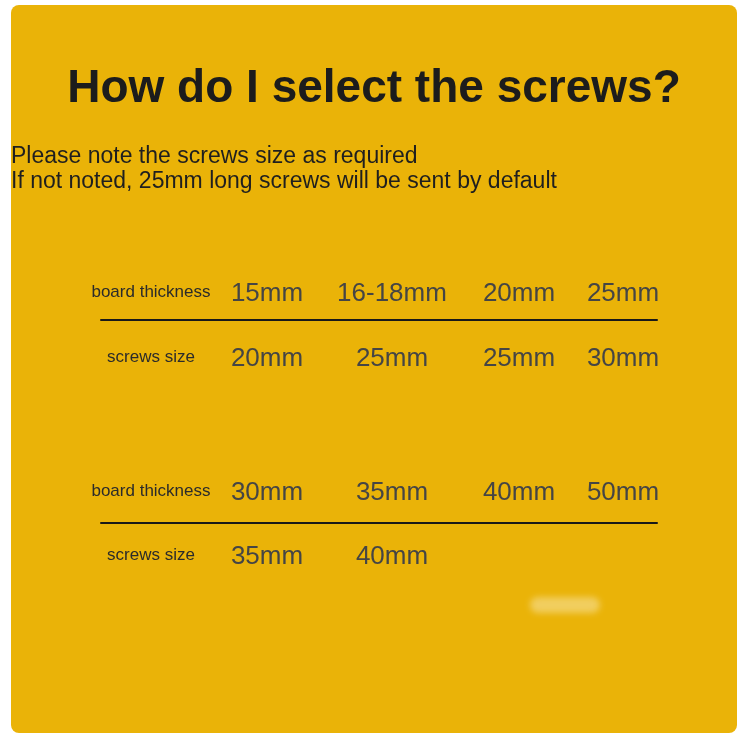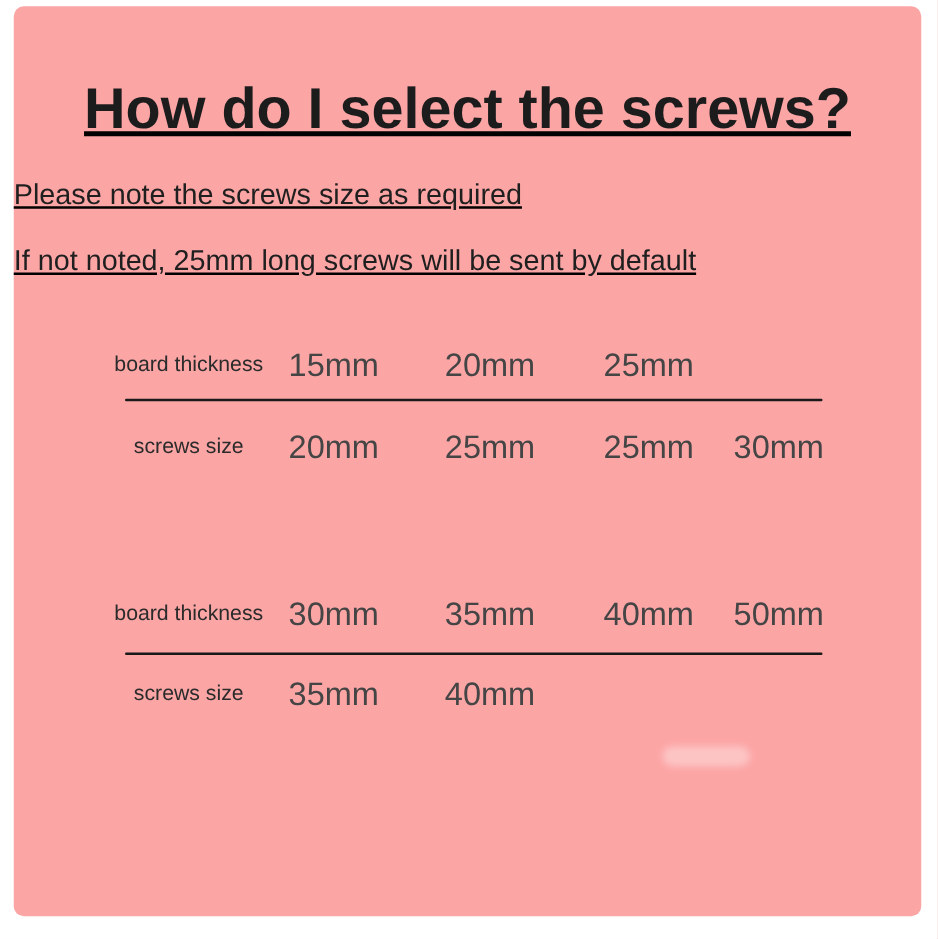--- a/index.html
+++ b/index.html
@@ -16,43 +16,42 @@
     width: 750px;
     height: 751px;
     background: #ffffff;
   }
   .card {
     position: absolute;
     left: 11px;
     top: 5px;
     width: 726px;
     height: 728px;
-    background: #fca5a5;
+    background: #eab308;
     border-radius: 8px;
-    text-decoration: underline;
   }
   .title {
     margin: 55px 0 0 0;
     text-align: center;
     font-size: 46px;
     line-height: 52px;
     font-weight: 700;
     letter-spacing: 0px;
     color: #1c1c1c;
   }
   .note {
     margin: 0;
     text-align: left;
     font-size: 23px;
     line-height: 25px;
     font-weight: 500;
     color: #1f1f1f;
   }
   .note1 { margin-top: 31px; }
-  .note2 { margin-top: 28px; }
+  .note2 { }
   .tbl {
     position: absolute;
     left: 67px;
     width: 604px;
   }
   .tbl1 { top: 263px; }
   .tbl2 { top: 462px; }
   .row {
     display: grid;
     grid-template-columns: 146px 86px 164px 90px 118px;
@@ -101,20 +100,21 @@
   <div class="card">
 
     <h1 class="title">How do I select the screws?</h1>
     <p class="note note1">Please note the screws size as required</p>
     <p class="note note2">If not noted, 25mm long screws will be sent by default</p>
 
     <div class="tbl tbl1">
       <div class="row row1">
         <div class="cell label">board thickness</div>
         <div class="cell">15mm</div>
+        <div class="cell">16-18mm</div>
         <div class="cell">20mm</div>
         <div class="cell">25mm</div>
       </div>
       <div class="divider"></div>
       <div class="row row2">
         <div class="cell label">screws size</div>
         <div class="cell">20mm</div>
         <div class="cell">25mm</div>
         <div class="cell">25mm</div>
         <div class="cell">30mm</div>

